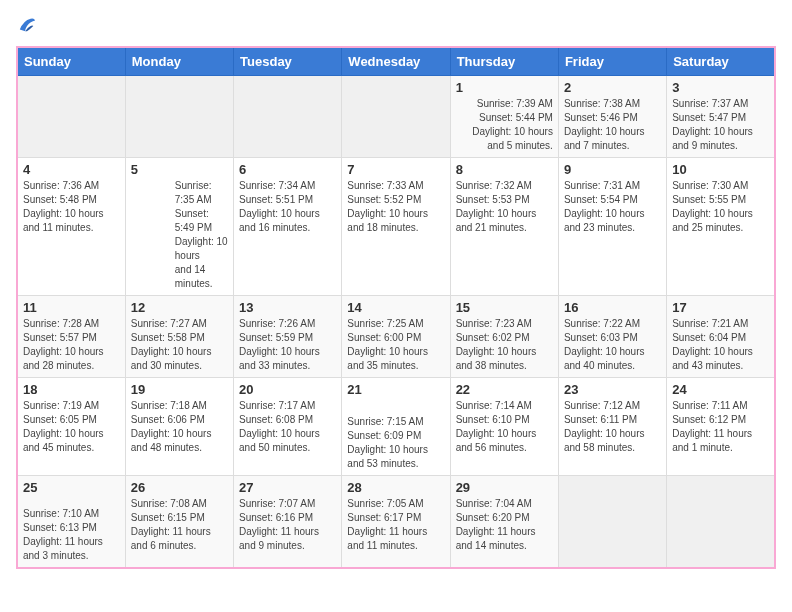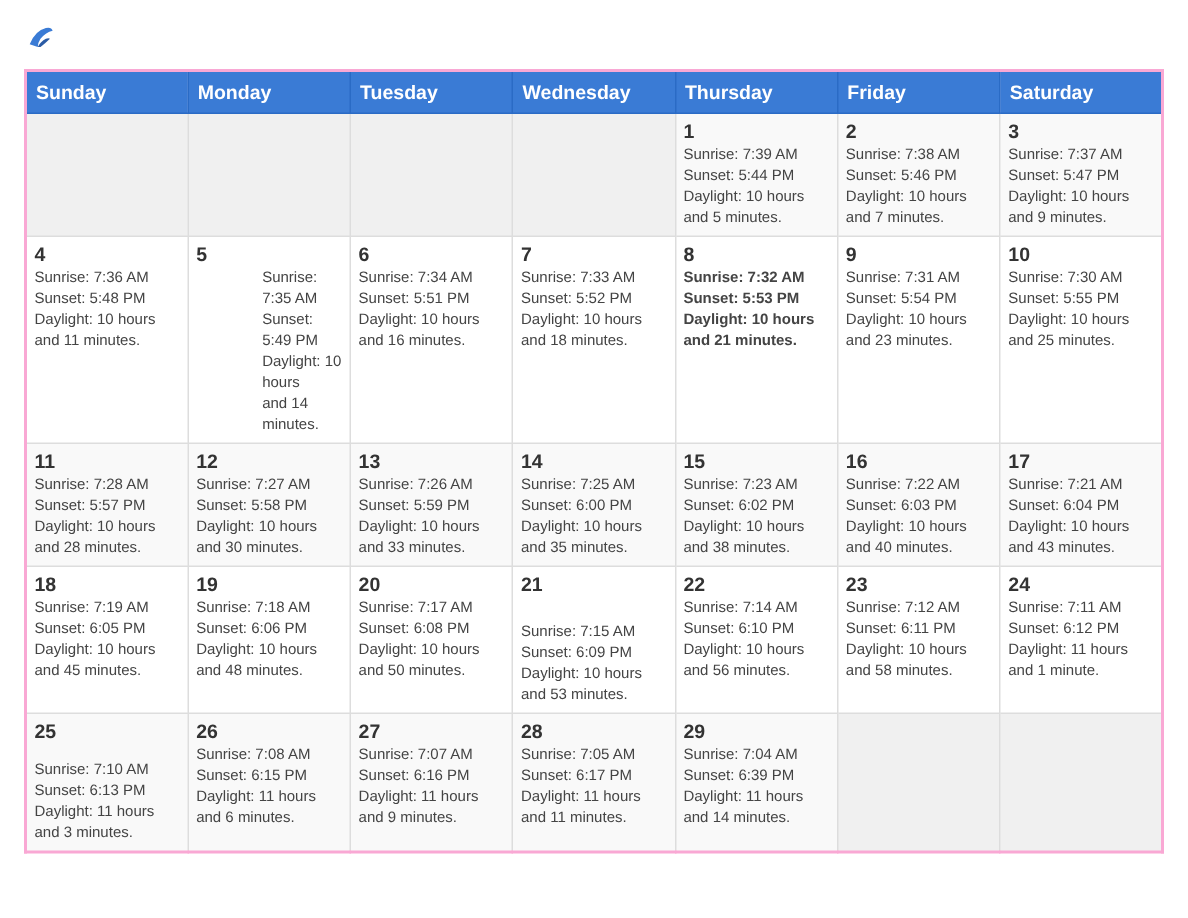--- a/index.html
+++ b/index.html
@@ -138,21 +138,21 @@
       </tr>
   </thead>
   <tbody id="calendar-body">
   <tr class="row-shaded">
         <td class="empty-cell"></td>
         <td class="empty-cell"></td>
         <td class="empty-cell"></td>
         <td class="empty-cell"></td>
         <td>
           <span class="day-num">1</span>
-          <div class="day-info" style="white-space: pre-line;">Sunrise: 7:39 AM
+          <div class="day-info" style="white-space: pre-line; text-align: right;">Sunrise: 7:39 AM
 Sunset: 5:44 PM
 Daylight: 10 hours
 and 5 minutes.</div>
         </td>
         <td>
           <span class="day-num">2</span>
           <div class="day-info" style="white-space: pre-line;">Sunrise: 7:38 AM
 Sunset: 5:46 PM
 Daylight: 10 hours
 and 7 minutes.</div>
@@ -189,21 +189,21 @@
         </td>
         <td>
           <span class="day-num">7</span>
           <div class="day-info" style="white-space: pre-line;">Sunrise: 7:33 AM
 Sunset: 5:52 PM
 Daylight: 10 hours
 and 18 minutes.</div>
         </td>
         <td>
           <span class="day-num">8</span>
-          <div class="day-info" style="white-space: pre-line; font-weight: bold;">Sunrise: 7:32 AM
+          <div class="day-info" style="white-space: pre-line;">Sunrise: 7:32 AM
 Sunset: 5:53 PM
 Daylight: 10 hours
 and 21 minutes.</div>
         </td>
         <td>
           <span class="day-num">9</span>
           <div class="day-info" style="white-space: pre-line;">Sunrise: 7:31 AM
 Sunset: 5:54 PM
 Daylight: 10 hours
 and 23 minutes.</div>
@@ -343,21 +343,21 @@
         <td>
           <span class="day-num">28</span>
           <div class="day-info" style="white-space: pre-line;">Sunrise: 7:05 AM
 Sunset: 6:17 PM
 Daylight: 11 hours
 and 11 minutes.</div>
         </td>
         <td>
           <span class="day-num">29</span>
           <div class="day-info" style="white-space: pre-line;">Sunrise: 7:04 AM
-Sunset: 6:39 PM
+Sunset: 6:20 PM
 Daylight: 11 hours
 and 14 minutes.</div>
         </td>
         <td class="empty-cell"></td>
         <td class="empty-cell"></td>
       </tr>
     </tbody>
 </table>
 
 </body></html>

